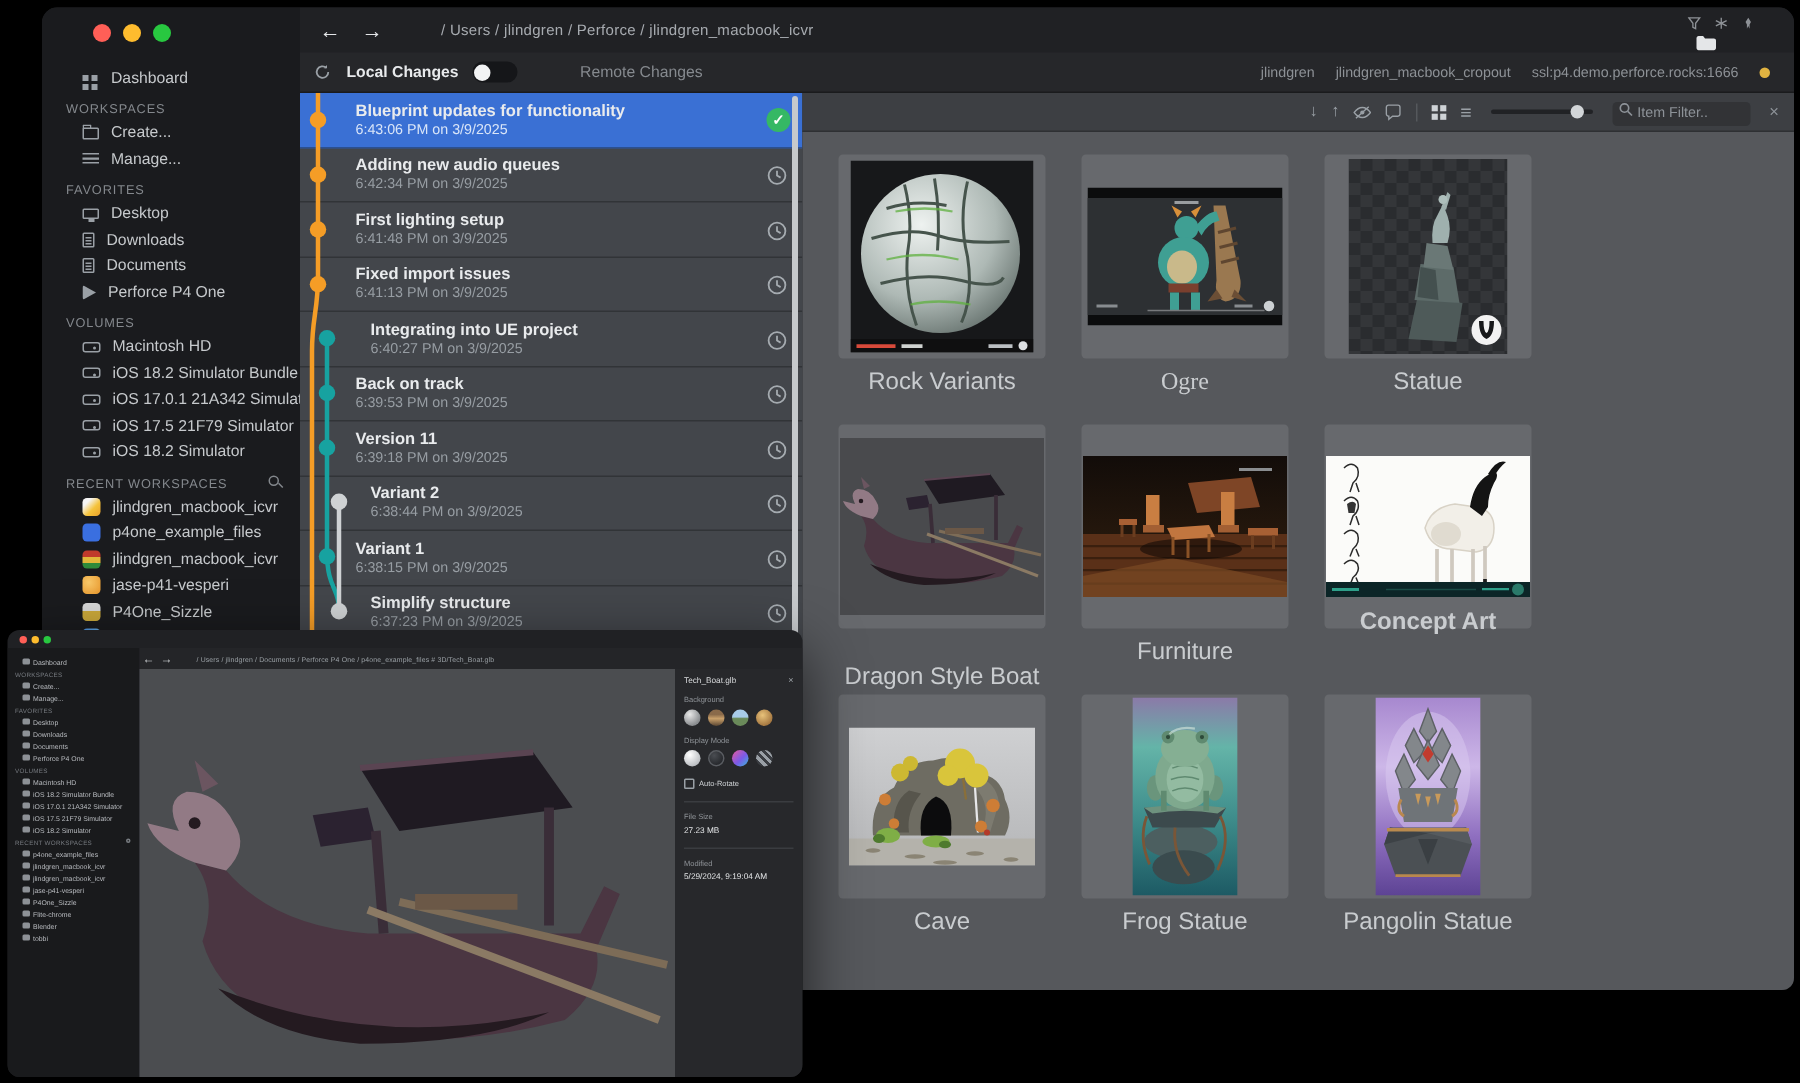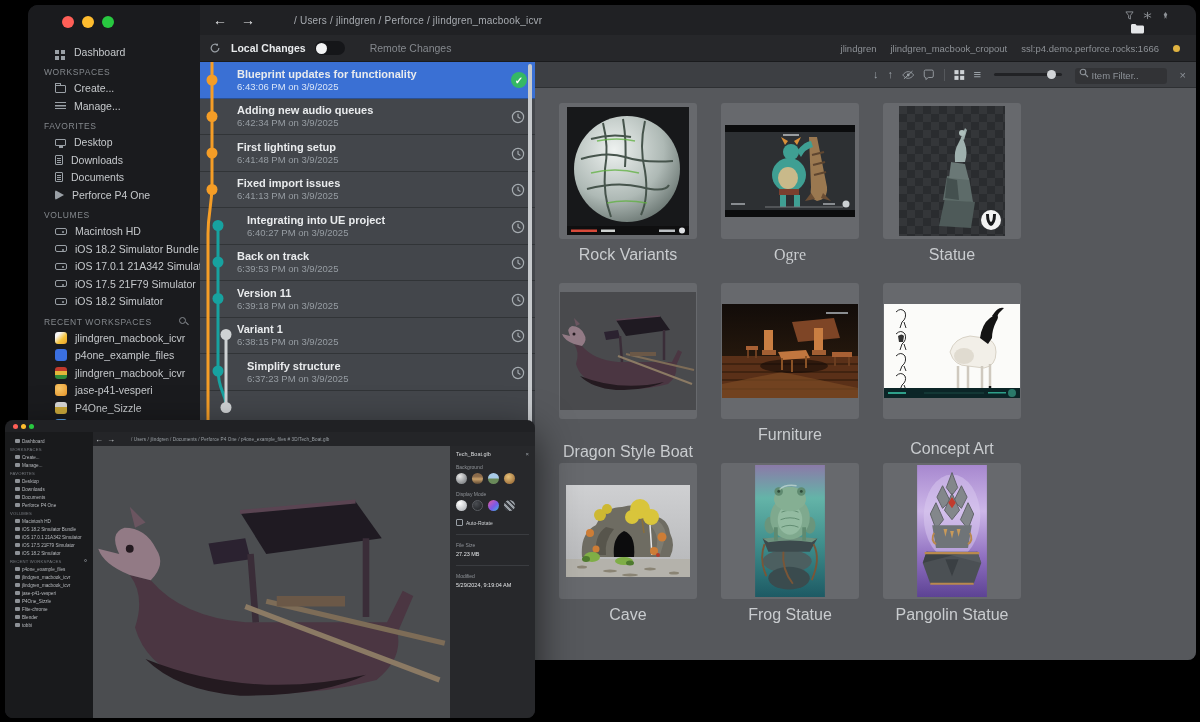--- a/index.html
+++ b/index.html
@@ -53,21 +53,21 @@
         display:flex;align-items:center;color:#a7abb0;}
   .nav-arrow{font-size:14px;color:#e4e6e8;width:20px;text-align:center;cursor:default;}
   .crumb{font-size:10px;color:#a7abb0;margin-left:36px;letter-spacing:.2px;}
   .tbar-right{position:absolute;right:26px;top:6px;display:flex;gap:9px;color:#8d9196;font-size:9px;align-items:center;}
   .fold{position:absolute;right:52px;top:17px;}
 
   
   .cbar{position:absolute;left:172px;top:30px;width:996px;height:27px;background:#26272a;
         display:flex;align-items:center;border-bottom:1px solid #1a1b1d;}
   .cbar .lab-local{color:#e8eaec;font-size:10.5px;font-weight:700;margin-left:10px;}
-  .cbar .lab-remote{color:#85898e;font-size:10.5px;margin-left:9px;padding-left:16px;}
+  .cbar .lab-remote{color:#85898e;font-size:10.5px;margin-left:26px;padding-left:16px;}
   .toggle{width:30px;height:14px;border-radius:8px;background:#151619;margin-left:9px;position:relative;}
   .toggle .knob{position:absolute;left:1.5px;top:1.5px;width:11px;height:11px;border-radius:50%;background:#f2f3f4;}
   .conn{position:absolute;right:16px;display:flex;gap:14px;align-items:center;color:#8d9196;font-size:9.5px;}
   .ydot{width:7px;height:7px;border-radius:50%;background:#e0b341;}
 
   
   .tline{position:absolute;left:172px;top:57px;width:335px;height:598px;background:#43464b;overflow:hidden;}
   .trow{height:36.5px;border-bottom:1px solid rgba(18,19,21,.35);position:relative;
         padding:5.5px 30px 0 37px;cursor:default;}
   .trow.ind{padding-left:47px;}
@@ -311,20 +311,28 @@
         <div class="t-title">Back on track</div>
         <div class="t-time">6:39:53 PM on 3/9/2025</div>
         <svg class="hicon" viewBox="0 0 16 16">
             <circle cx="8" cy="8" r="5.6" fill="none" stroke="#a5abb0" stroke-width="1.2"></circle>
             <path d="M8 4.8V8l2.4 1.4" fill="none" stroke="#a5abb0" stroke-width="1.2"></path>
           </svg>
       </div>
       <div class="trow">
         <div class="t-title">Version 11</div>
         <div class="t-time">6:39:18 PM on 3/9/2025</div>
+        <svg class="hicon" viewBox="0 0 16 16">
+            <circle cx="8" cy="8" r="5.6" fill="none" stroke="#a5abb0" stroke-width="1.2"></circle>
+            <path d="M8 4.8V8l2.4 1.4" fill="none" stroke="#a5abb0" stroke-width="1.2"></path>
+          </svg>
+      </div>
+      <div class="trow ind">
+        <div class="t-title">Variant 2</div>
+        <div class="t-time">6:38:44 PM on 3/9/2025</div>
         <svg class="hicon" viewBox="0 0 16 16">
             <circle cx="8" cy="8" r="5.6" fill="none" stroke="#a5abb0" stroke-width="1.2"></circle>
             <path d="M8 4.8V8l2.4 1.4" fill="none" stroke="#a5abb0" stroke-width="1.2"></path>
           </svg>
       </div>
       <div class="trow">
         <div class="t-title">Variant 1</div>
         <div class="t-time">6:38:15 PM on 3/9/2025</div>
         <svg class="hicon" viewBox="0 0 16 16">
             <circle cx="8" cy="8" r="5.6" fill="none" stroke="#a5abb0" stroke-width="1.2"></circle>
@@ -556,21 +564,21 @@
             </g>
           <path d="M96 34 Q98 20 106 14 L112 10 Q116 12 112 18 Q108 26 108 34 L104 40 Z" fill="#141414"></path>
           <path d="M108 12 Q114 2 120 4 Q115 8 112 14 Z" fill="#141414"></path>
           <rect y="84" width="136" height="10" fill="#0b2527"></rect>
           <rect x="4" y="88" width="18" height="2" fill="#2ea08a"></rect>
             <rect x="40" y="88.5" width="60" height="1" fill="#1a4a44"></rect>
           <rect x="104" y="88" width="18" height="1.5" fill="#2ea08a"></rect>
           <circle cx="128" cy="89" r="4" fill="#2a7a6a"></circle>
         </svg>
       </div>
-      <div class="clabel" style="left:342px;top:352px;">Concept Art</div>
+      <div class="clabel" style="left:342px;top:318px;font-weight:bold;">Concept Art</div>
 
       <div class="card" style="left:24px;top:375px;">
         <svg width="124" height="92" viewBox="0 0 124 92">
           <defs>
               <linearGradient id="gc1" x1="0" y1="0" x2="0" y2="1">
             <stop offset="0" stop-color="#cfd0d2"></stop>
                 <stop offset="1" stop-color="#b5b6b8"></stop>
           </linearGradient>
             </defs>
           <rect width="124" height="92" fill="url(#gc1)"></rect>

